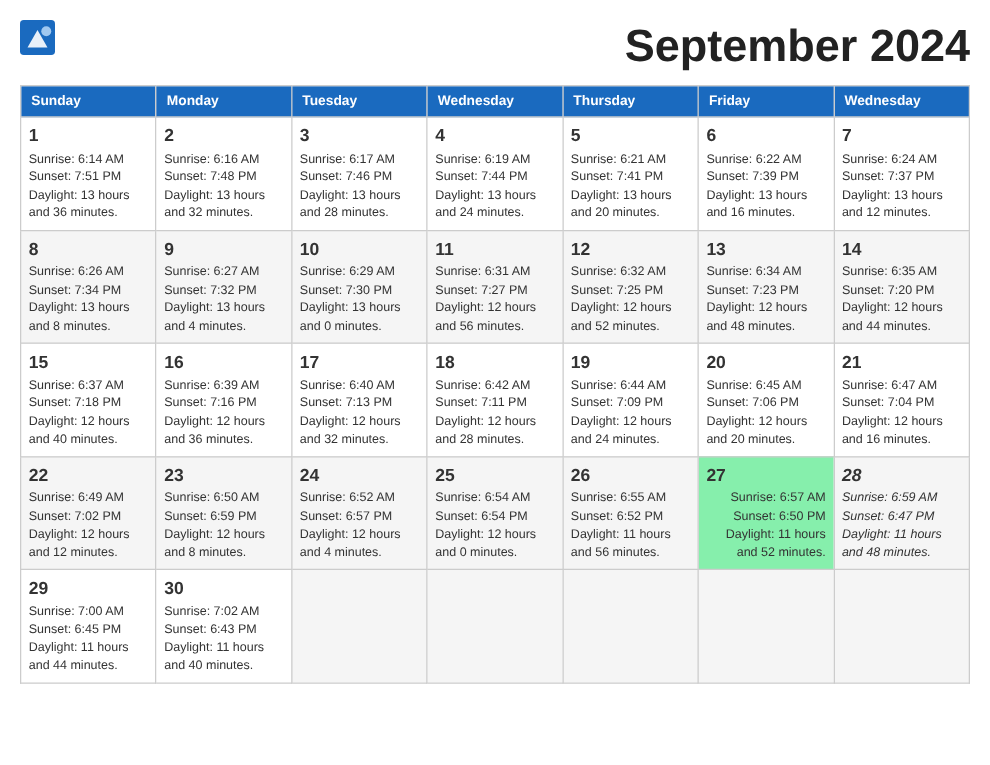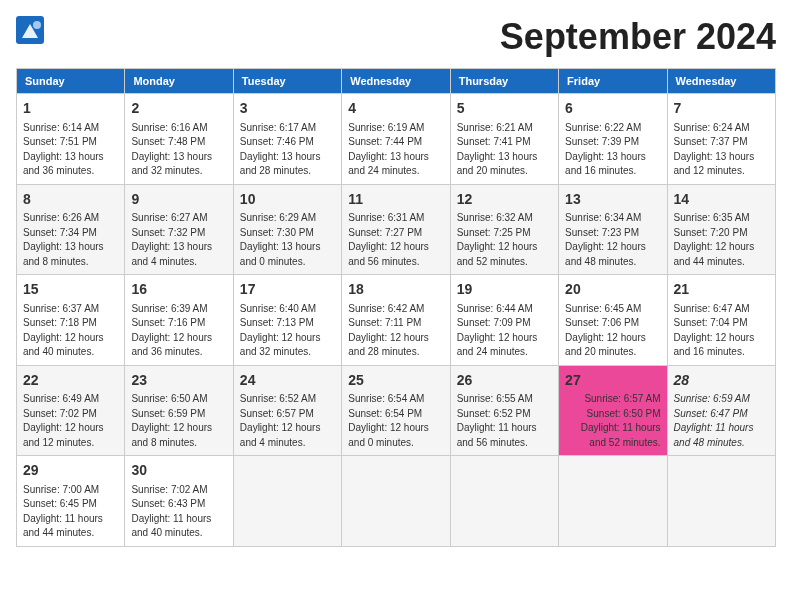--- a/index.html
+++ b/index.html
@@ -295,21 +295,21 @@
 Daylight: 12 hours
 and 0 minutes.</div>
         </td>
         <td style="background: rgb(245, 245, 245);">
           <span class="day-number">26</span>
           <div class="day-info" style="white-space: pre-line;">Sunrise: 6:55 AM
 Sunset: 6:52 PM
 Daylight: 11 hours
 and 56 minutes.</div>
         </td>
-        <td style="background: #ec4899;">
+        <td style="background: #86efac;">
           <span class="day-number">27</span>
           <div class="day-info" style="white-space: pre-line; text-align: right;">Sunrise: 6:57 AM
 Sunset: 6:50 PM
 Daylight: 11 hours
 and 52 minutes.</div>
         </td>
         <td style="background: rgb(245, 245, 245); font-style: italic;">
           <span class="day-number">28</span>
           <div class="day-info" style="white-space: pre-line;">Sunrise: 6:59 AM
 Sunset: 6:47 PM

